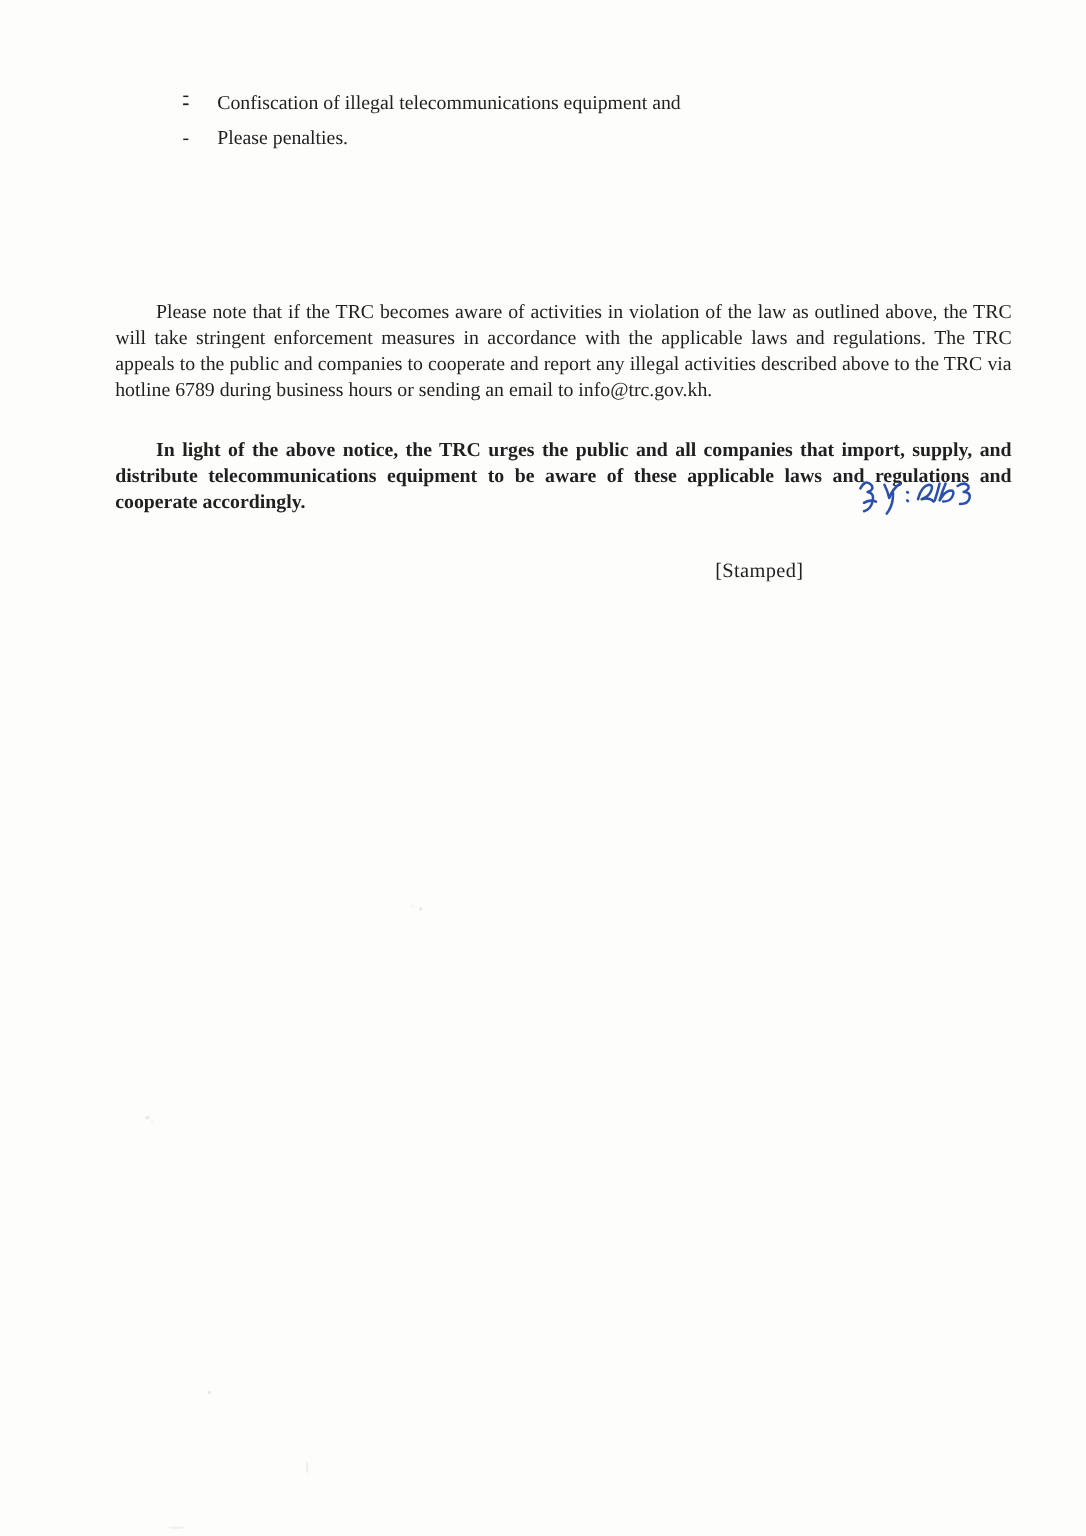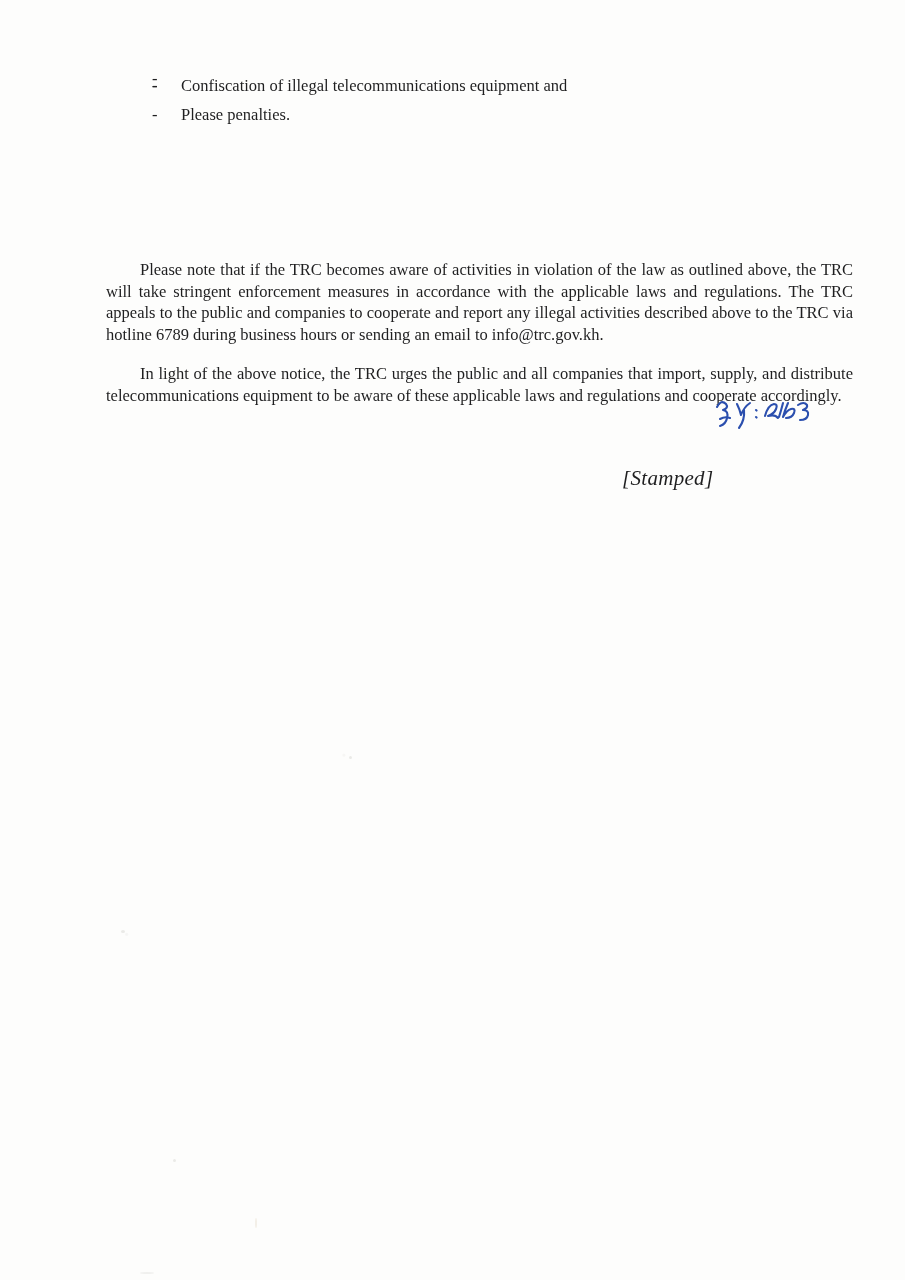--- a/index.html
+++ b/index.html
@@ -45,40 +45,39 @@
   }
   .bullet-marker {
     position: absolute;
     left: 59px;
     top: 0;
   }
   .para {
     position: absolute;
     left: 93px;
     width: 747px;
-    margin: 13px;
+    margin: 3px;
     text-indent: 34px;
     text-align: justify;
     text-align-last: left;
   }
   .para-1 { top: 246px; }
-  .para-2 { top: 350px; }
+  .para-2 { top: 361px; font-weight: bold; }
   .signature {
     position: absolute;
     left: 710px;
     top: 395px;
     width: 100px;
     height: 38px;
   }
   .stamp-note {
     position: absolute;
-    left: 622px;
+    left: 596px;
     top: 466px;
-    font-size: 21px;
-    font-style: italic;
+    font-size: 17px;
     letter-spacing: 0.3px;
   }
   .speck {
     position: absolute;
     width: 3px;
     height: 3px;
     border-radius: 50%;
     background: rgba(150,148,140,0.18);
   }
   .speck.s1 { left: 349px; top: 756px; }

